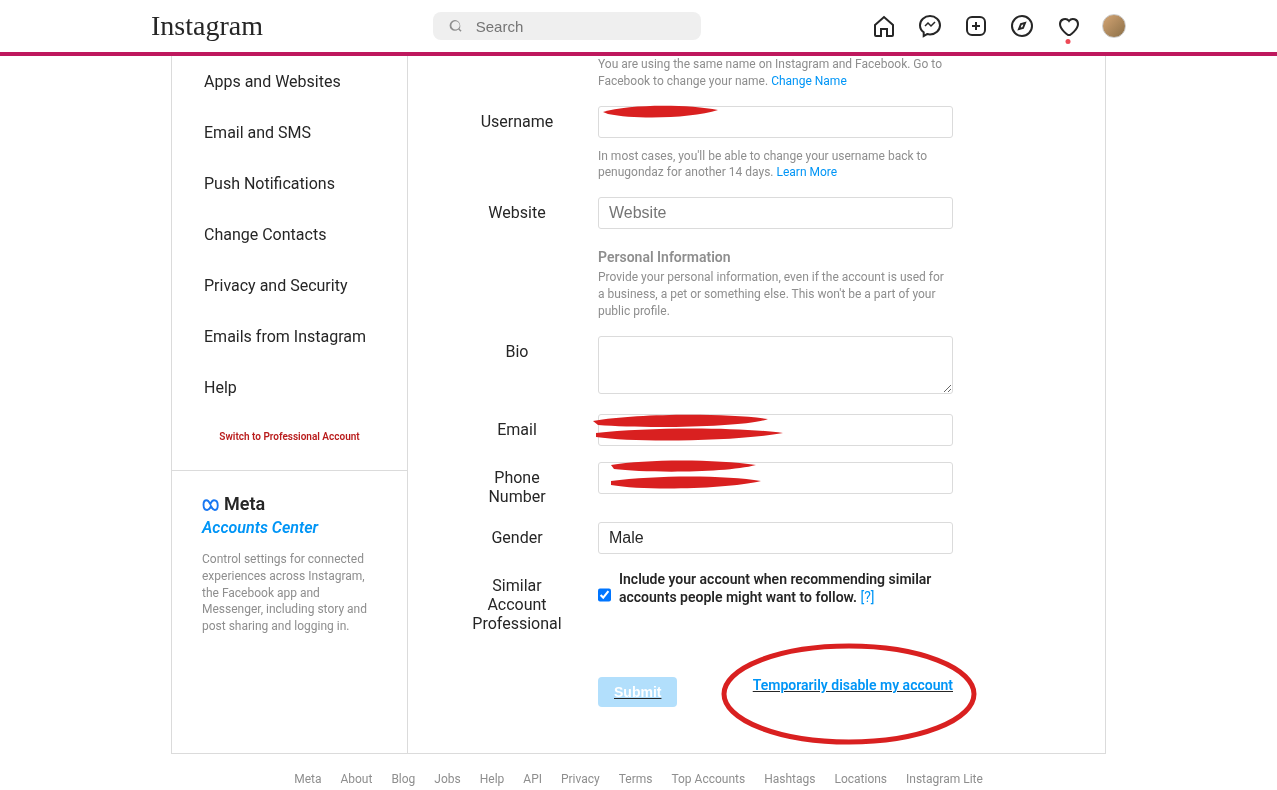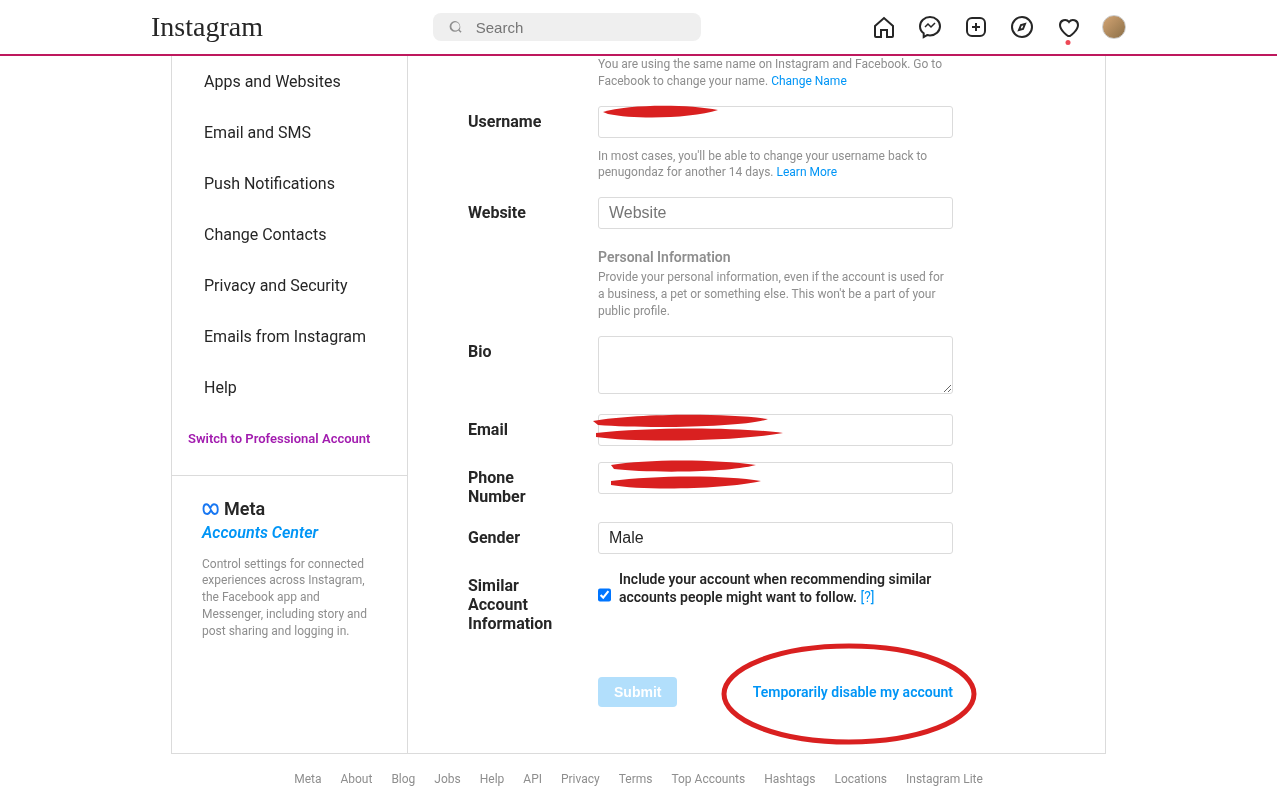--- a/index.html
+++ b/index.html
@@ -1,56 +1,56 @@
 <!DOCTYPE html>
 <html><head>
   <meta charset="utf-8">
   <style>
     * { margin: 0; padding: 0; box-sizing: border-box; }
     body { font-family: -apple-system, BlinkMacSystemFont, "Segoe UI", Roboto, Helvetica, Arial, sans-serif; color: #262626; background: #fff; }
     
-    .header { border-bottom: 2px solid #be185d; height: 56px; display: flex; align-items: center; justify-content: center; padding: 0 20px; }
+    .header { border-bottom: 4px solid #be185d; height: 56px; display: flex; align-items: center; justify-content: center; padding: 0 20px; }
     .header-inner { max-width: 975px; width: 100%; display: flex; align-items: center; justify-content: space-between; }
     .logo { font-family: 'Brush Script MT', cursive; font-size: 28px; font-weight: 500; }
     .search-box { width: 268px; height: 28px; background: #efefef; border-radius: 8px; display: flex; align-items: center; padding: 0 16px; position: relative; }
     .search-box svg { width: 16px; height: 16px; fill: #8e8e8e; margin-right: 12px; }
     .search-box input { border: none; background: transparent; outline: none; font-size: 15px; color: #8e8e8e; width: 100%; }
     .header-icons { display: flex; align-items: center; gap: 22px; }
     .header-icons .icon { width: 24px; height: 24px; display: flex; align-items: center; justify-content: center; cursor: pointer; position: relative; }
     .header-icons svg { width: 24px; height: 24px; }
     .avatar { width: 24px; height: 24px; border-radius: 50%; background: linear-gradient(135deg, #d4a574, #8b6f47); border: 1px solid #ccc; }
     .notif-dot { position:absolute; bottom:-6px; left:50%; transform:translateX(-50%); width:5px; height:5px; background:#ed4956; border-radius:50%; }
     
     .container { max-width: 935px; margin: 0 auto; display: flex; border: 1px solid #dbdbdb; border-top: none; background: #fff; }
     .sidebar { width: 236px; border-right: 1px solid #dbdbdb; }
     .sidebar-item { padding: 16px 16px 16px 30px; font-size: 16px; color: #262626; cursor: pointer; border-left: 2px solid transparent; }
-    .switch-pro { padding: 16px; font-size: 13px; color: #a21caf; font-weight: 600; cursor: pointer; line-height: 1.5; }
+    .switch-pro { padding: 16px; text-align: center; font-size: 10px; color: #b91c1c; font-weight: 600; cursor: pointer; line-height: 1.5; }
     
     .meta-box { border-top: 1px solid #dbdbdb; padding: 22px 30px; margin-top: 10px; }
     .meta-logo { display: flex; align-items: center; gap: 4px; font-size: 18px; font-weight: 600; margin-bottom: 4px; }
     .meta-logo svg { width: 18px; height: 18px; }
     .accounts-center { color: #0095f6; font-size: 16px; font-weight: 600; margin-bottom: 14px; font-style: italic; }
     .meta-desc { font-size: 12px; color: #8e8e8e; line-height: 1.4; }
     
     .main { flex: 1; padding: 0 40px 30px 60px; }
     .form-row { display: flex; margin-bottom: 16px; }
-    .form-label { width: 130px; text-align: left; padding-right: 32px; padding-top: 6px; font-size: 16px; font-weight: 700; flex-shrink: 0; }
+    .form-label { width: 130px; text-align: center; padding-right: 32px; padding-top: 6px; font-size: 16px; font-weight: 400; flex-shrink: 0; }
     .form-field { flex: 1; max-width: 355px; }
     .form-input { width: 100%; height: 32px; border: 1px solid #dbdbdb; border-radius: 3px; padding: 0 10px; font-size: 16px; color: #262626; }
     textarea.form-input { height: 58px; resize: vertical; padding: 6px 10px; }
     .helper-text { font-size: 12px; color: #8e8e8e; line-height: 1.4; margin-top: 10px; }
     .helper-link { color: #0095f6; cursor: pointer; }
     .section-header { font-size: 14px; font-weight: 600; color: #8e8e8e; margin-bottom: 4px; }
     
     .checkbox-row { display: flex; align-items: flex-start; gap: 8px; }
     .checkbox-row input { margin-top: 18px; width: 14px; height: 14px; }
     .checkbox-label { font-size: 14px; font-weight: 600; line-height: 1.3; }
     .checkbox-label .help { color: #0095f6; font-weight: 400; }
     
-    .submit-row { display: flex; align-items: center; justify-content: space-between; margin-top: 28px; position: relative; }
+    .submit-row { display: flex; align-items: flex-start; justify-content: space-between; margin-top: 28px; position: relative; text-decoration: underline; }
     .btn-submit { background: #b2dffc; color: #fff; border: none; padding: 7px 16px; border-radius: 4px; font-size: 14px; font-weight: 600; cursor: pointer; }
     .disable-link { color: #0095f6; font-size: 14px; font-weight: 600; cursor: pointer; }
     .circle-annotation { position:absolute; right:-30px; top:-38px; width:268px; height:110px; pointer-events:none; }
     .circle-annotation svg { width:100%; height:100%; }
     
     .redaction { position:absolute; pointer-events:none; }
     .redaction svg { display:block; }
     
     .footer { text-align: center; padding: 18px 0 0; font-size: 12px; color: #8e8e8e; }
     .footer span { margin: 0 8px; cursor: pointer; }
@@ -202,21 +202,21 @@
     <div class="form-row">
       <div class="form-label">Gender</div>
       <div class="form-field">
         <input class="form-input" value="Male" style="">
       </div>
     </div>
 
     <div class="form-row">
       <div class="form-label" style="line-height:1.2;">
         <span>Similar Account</span><br>
-        <span>Information</span>
+        <span>Professional</span>
       </div>
       <div class="form-field">
         <div class="checkbox-row">
           <input type="checkbox" checked="" style="">
           <div class="checkbox-label">
             <span>Include your account when recommending similar accounts people might want to follow.</span>
             <span class="help">[?]</span>
           </div>
         </div>
       </div>

